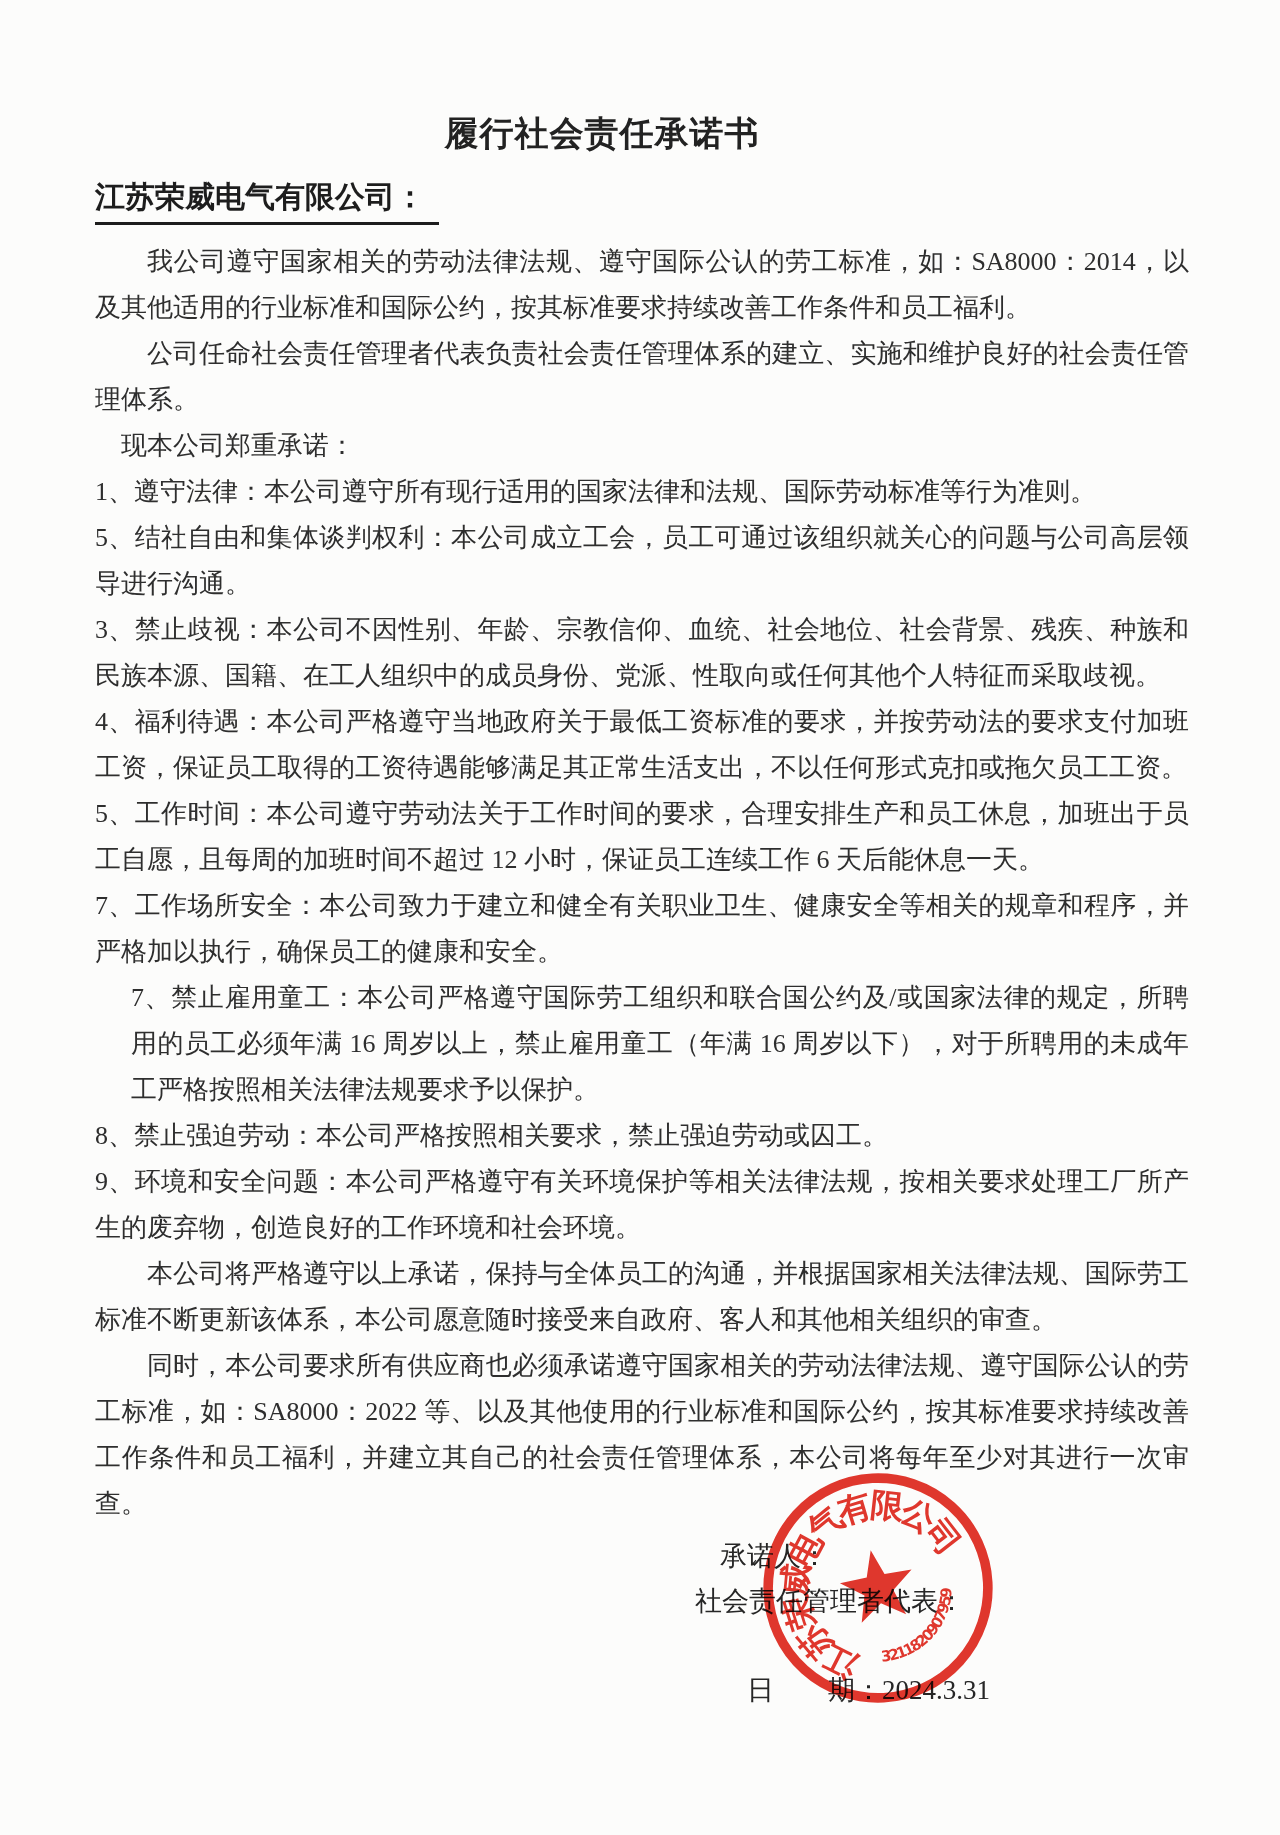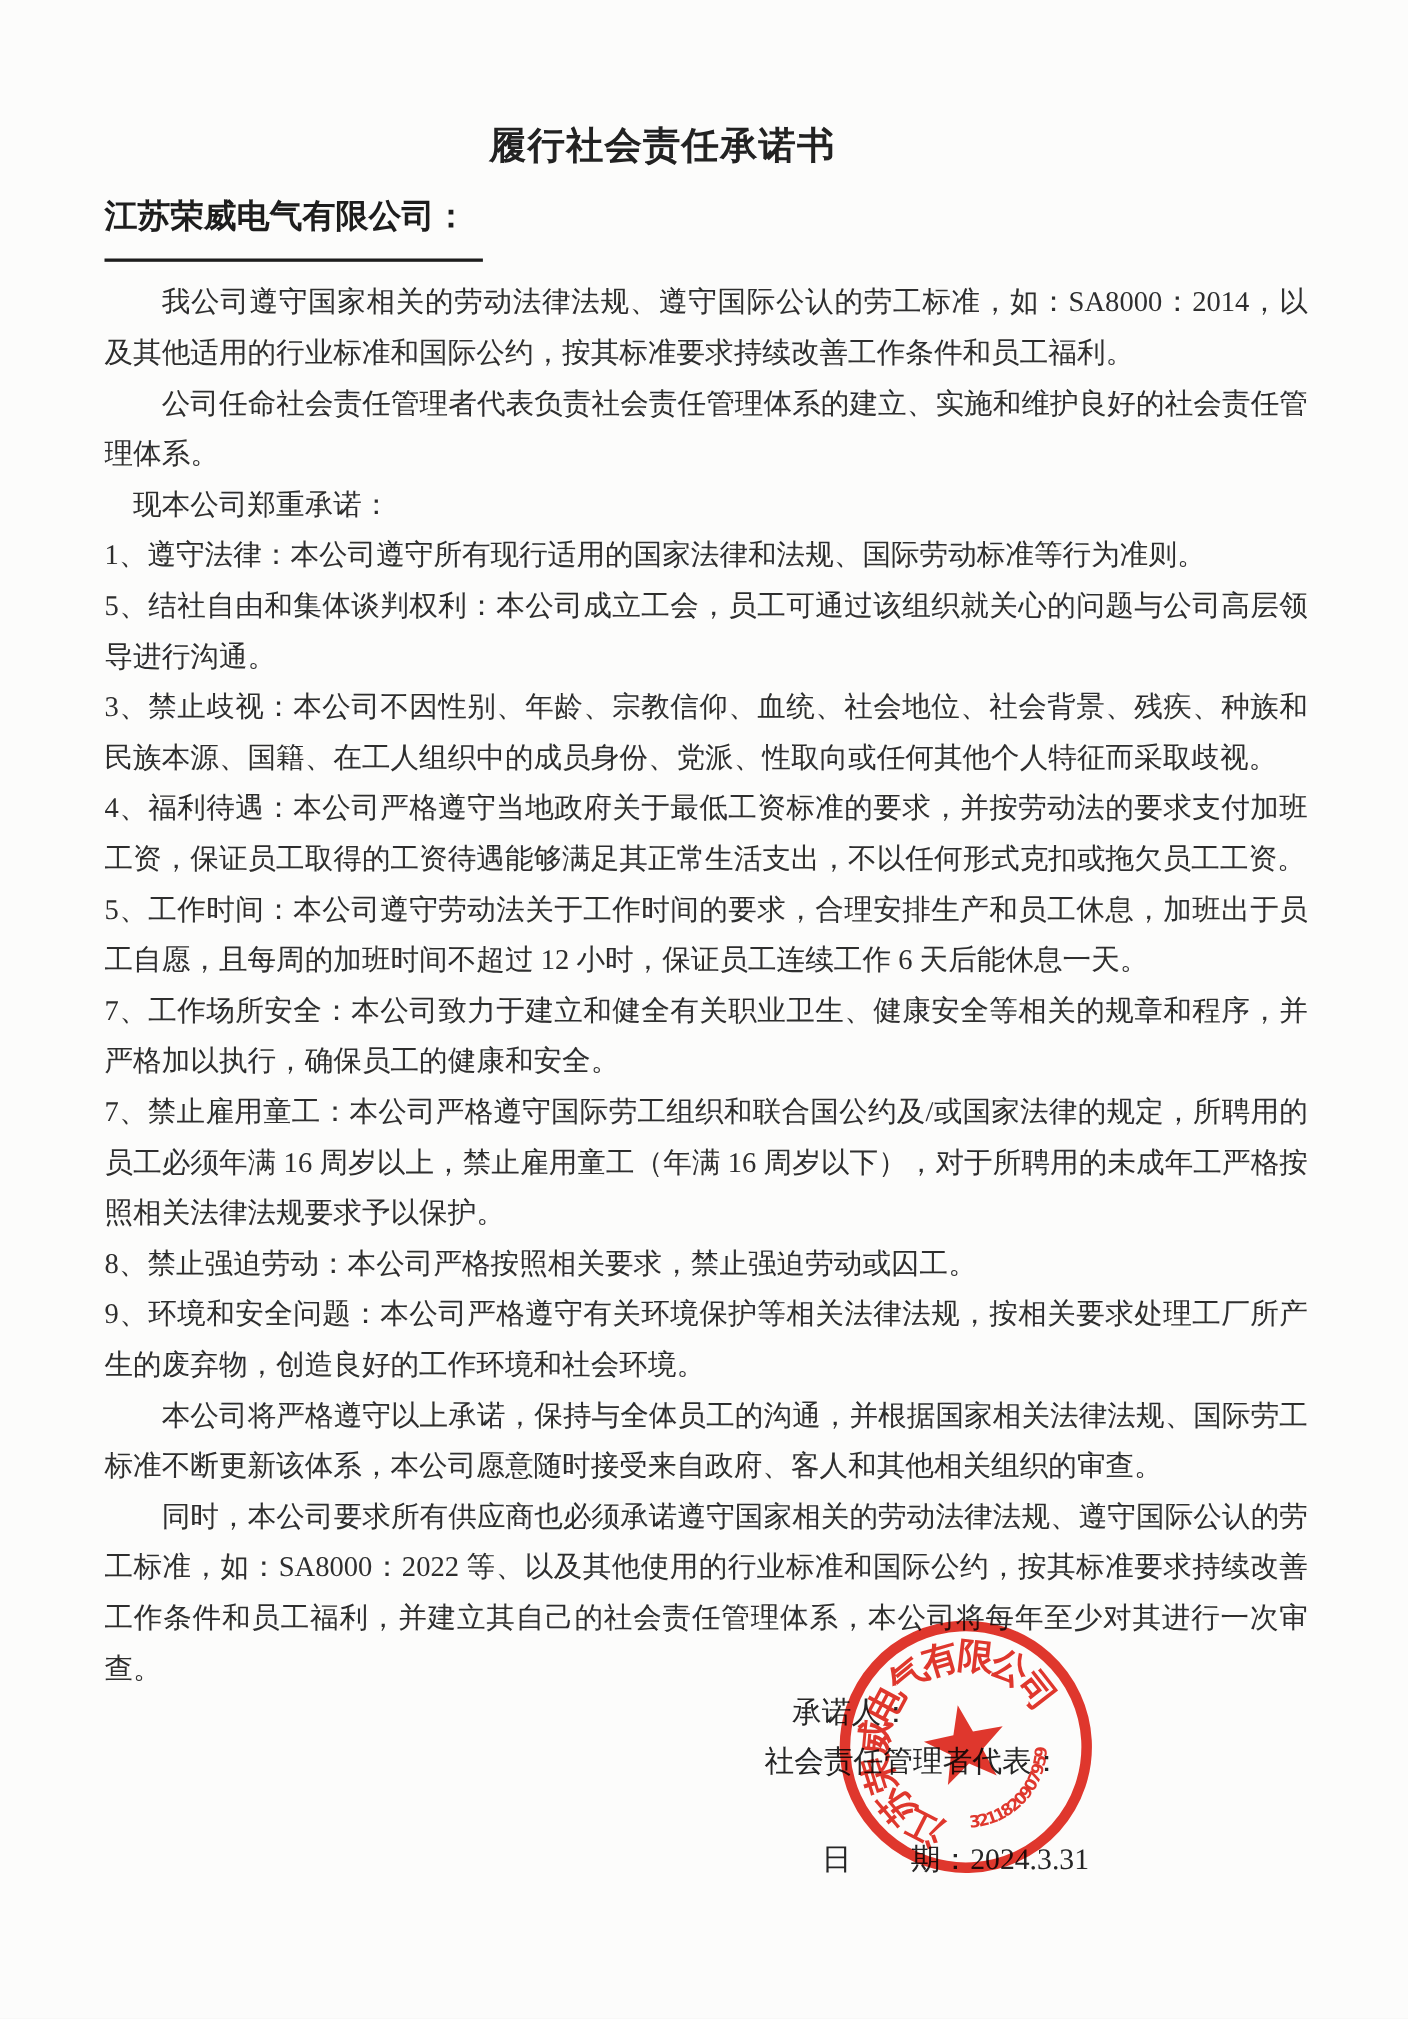--- a/index.html
+++ b/index.html
@@ -33,21 +33,21 @@
   .addressee-line{
     margin-top:20px;
     line-height:42px;
   }
   .addressee-line span{
     font-size:30px;
     font-weight:700;
     color:#1d1d1d;
     display:inline-block;
     border-bottom:3px solid #1d1d1d;
-    padding-bottom:17px;
+    padding-bottom:4px;
     padding-right:14px;
   }
   .body-text{margin-top:14px;}
   .para{
     margin:0;
     font-size:26px;
     line-height:46px;
     text-align:justify;
     color:#2e2e2e;
   }
@@ -82,21 +82,21 @@
     <div class="body-text" id="body-text">
         <p class="para" style="text-indent: 2em;">我公司遵守国家相关的劳动法律法规、遵守国际公认的劳工标准，如：SA8000：2014，以及其他适用的行业标准和国际公约，按其标准要求持续改善工作条件和员工福利。</p>
         <p class="para" style="text-indent: 2em;">公司任命社会责任管理者代表负责社会责任管理体系的建立、实施和维护良好的社会责任管理体系。</p>
         <p class="para" style="text-indent: 1em;">现本公司郑重承诺：</p>
         <p class="para" style="text-indent: 0em;">1、遵守法律：本公司遵守所有现行适用的国家法律和法规、国际劳动标准等行为准则。</p>
         <p class="para" style="text-indent: 0em;">5、结社自由和集体谈判权利：本公司成立工会，员工可通过该组织就关心的问题与公司高层领导进行沟通。</p>
         <p class="para" style="text-indent: 0em;">3、禁止歧视：本公司不因性别、年龄、宗教信仰、血统、社会地位、社会背景、残疾、种族和民族本源、国籍、在工人组织中的成员身份、党派、性取向或任何其他个人特征而采取歧视。</p>
         <p class="para" style="text-indent: 0em;">4、福利待遇：本公司严格遵守当地政府关于最低工资标准的要求，并按劳动法的要求支付加班工资，保证员工取得的工资待遇能够满足其正常生活支出，不以任何形式克扣或拖欠员工工资。</p>
         <p class="para" style="text-indent: 0em;">5、工作时间：本公司遵守劳动法关于工作时间的要求，合理安排生产和员工休息，加班出于员工自愿，且每周的加班时间不超过 12 小时，保证员工连续工作 6 天后能休息一天。</p>
         <p class="para" style="text-indent: 0em;">7、工作场所安全：本公司致力于建立和健全有关职业卫生、健康安全等相关的规章和程序，并严格加以执行，确保员工的健康和安全。</p>
-        <p class="para" style="text-indent: 0em;">7、禁止雇用童工：本公司严格遵守国际劳工组织和联合国公约及/或国家法律的规定，所聘用的员工必须年满 16 周岁以上，禁止雇用童工（年满 16 周岁以下），对于所聘用的未成年工严格按照相关法律法规要求予以保护。</p>
+        <p class="para" style="text-indent: 0em; margin-left: 36px;">7、禁止雇用童工：本公司严格遵守国际劳工组织和联合国公约及/或国家法律的规定，所聘用的员工必须年满 16 周岁以上，禁止雇用童工（年满 16 周岁以下），对于所聘用的未成年工严格按照相关法律法规要求予以保护。</p>
         <p class="para" style="text-indent: 0em;">8、禁止强迫劳动：本公司严格按照相关要求，禁止强迫劳动或囚工。</p>
         <p class="para" style="text-indent: 0em;">9、环境和安全问题：本公司严格遵守有关环境保护等相关法律法规，按相关要求处理工厂所产生的废弃物，创造良好的工作环境和社会环境。</p>
         <p class="para" style="text-indent: 2em;">本公司将严格遵守以上承诺，保持与全体员工的沟通，并根据国家相关法律法规、国际劳工标准不断更新该体系，本公司愿意随时接受来自政府、客人和其他相关组织的审查。</p>
         <p class="para" style="text-indent: 2em;">同时，本公司要求所有供应商也必须承诺遵守国家相关的劳动法律法规、遵守国际公认的劳工标准，如：SA8000：2022 等、以及其他使用的行业标准和国际公约，按其标准要求持续改善工作条件和员工福利，并建立其自己的社会责任管理体系，本公司将每年至少对其进行一次审查。</p>
       </div>
   </div>
 
   <div class="sig sig-promisor">承诺人：</div>
   <div class="sig sig-rep">社会责任管理者代表：</div>
   <div class="sig sig-date">

